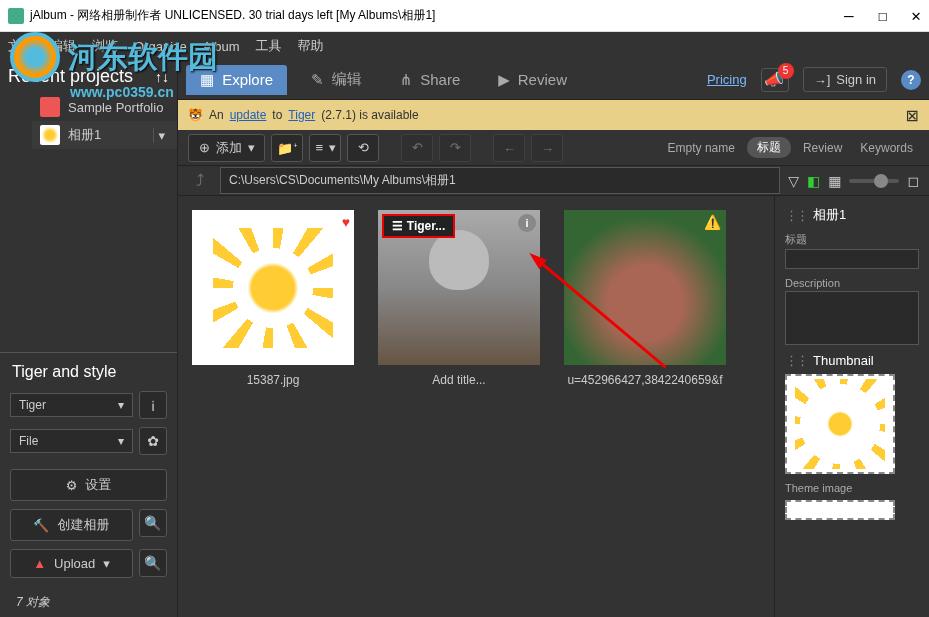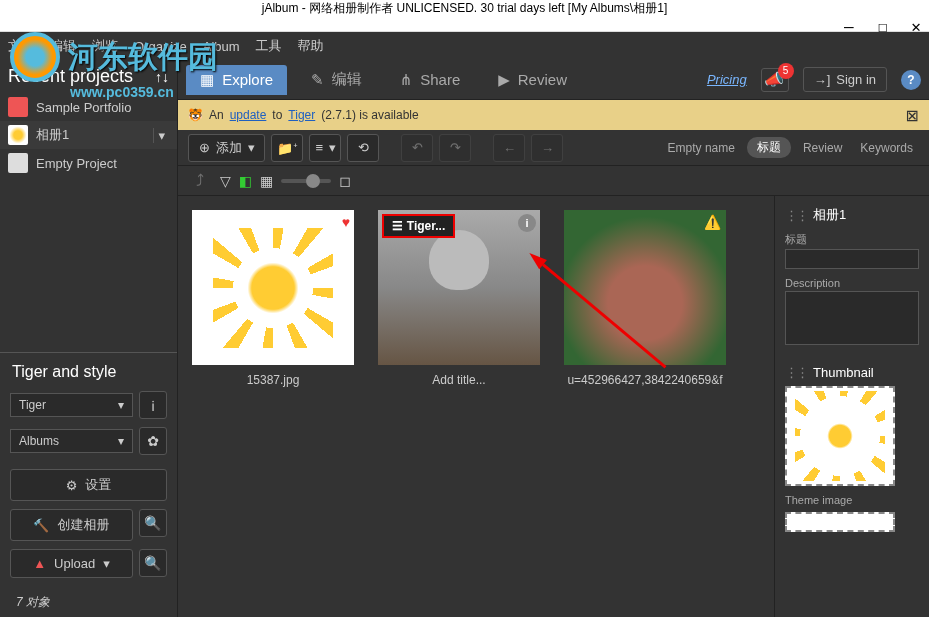--- a/index.html
+++ b/index.html
@@ -1,36 +1,36 @@
 <!DOCTYPE html>
 <html><head>
 <meta charset="utf-8">
 <style>
 * { margin: 0; padding: 0; box-sizing: border-box; }
 body { font-family: "Segoe UI", Arial, sans-serif; background: #333; color: #ccc; width: 929px; height: 617px; overflow: hidden; position: relative; }
 
-.titlebar { height: 32px; background: #fff; display: flex; align-items: center; padding: 0 8px; color: #000; font-size: 12px; border-bottom: 1px solid #ddd; flex-direction: column; }
+.titlebar { height: 32px; background: #fff; display: flex; align-items: center; padding: 0 8px; color: #000; font-size: 12px; border-bottom: 1px solid #ddd; }
 .titlebar .icon { width: 16px; height: 16px; background: #4a8; border-radius: 2px; margin-right: 6px; }
 .titlebar .controls { margin-left: auto; display: flex; gap: 24px; }
 .titlebar .controls span { cursor: pointer; font-size: 16px; font-family: monospace; }
 
 .menubar { height: 28px; background: #333; display: flex; align-items: center; padding: 0 8px; gap: 16px; font-size: 13px; position: relative; }
 .menubar .item { color: #ccc; cursor: pointer; }
 .watermark { position: absolute; top: 0; left: 10px; display: flex; align-items: center; gap: 8px; z-index: 100; pointer-events: none; }
 .watermark .logo { width: 50px; height: 50px; border-radius: 50%; background: radial-gradient(circle, #5bd 30%, #f90 60%); border: 4px solid #5bd; position: relative; }
 .watermark .text1 { font-size: 30px; font-weight: bold; color: #5bd; text-shadow: 1px 1px 2px #000; }
 .watermark .text2 { position: absolute; top: 52px; left: 60px; color: #5bd; font-size: 14px; font-weight: bold; }
 
 .app { display: flex; height: calc(100% - 60px); }
 
 
 .sidebar { width: 178px; background: #333; display: flex; flex-direction: column; border-right: 1px solid #222; }
 .sb-header { display: flex; align-items: center; padding: 6px 8px; font-size: 18px; color: #fff; }
 .sb-header .icons { margin-left: auto; display: flex; gap: 4px; font-size: 14px; }
-.sb-projects { flex: 0 0 auto; }
+.sb-projects { flex: 0 0 auto; margin-left: 32px; }
 .sb-project { display: flex; align-items: center; padding: 4px 8px; gap: 8px; font-size: 13px; cursor: pointer; }
 .sb-project.selected { background: #3a3a3a; }
 .sb-project .thumb { width: 20px; height: 20px; background: #e55; border-radius: 2px; }
 .sb-project .thumb.sun { background: radial-gradient(circle, #fc3 30%, #fff 60%); }
 .sb-project .thumb.empty { background: #ddd; }
 .sb-project .dd { margin-left: auto; padding: 0 4px; border-left: 1px solid #555; }
 .sb-section { padding: 10px 12px 6px; font-size: 16px; color: #fff; border-top: 1px solid #555; }
 .sb-row { display: flex; align-items: center; gap: 6px; padding: 4px 10px; }
 .sb-select { flex: 1; background: #2a2a2a; border: 1px solid #555; padding: 4px 8px; font-size: 12px; color: #ccc; display: flex; align-items: center; justify-content: space-between; cursor: pointer; }
 .sb-iconbtn { width: 28px; height: 28px; background: #2a2a2a; border: 1px solid #555; display: flex; align-items: center; justify-content: center; font-size: 14px; cursor: pointer; border-radius: 3px; }
@@ -39,21 +39,21 @@
 .sb-action-row { display: flex; gap: 6px; }
 .sb-action-row .sb-btn { flex: 1; justify-content: center; }
 .status { padding: 6px 16px; font-size: 12px; background: #333; font-style: italic; }
 
 
 .main { flex: 1; display: flex; flex-direction: column; background: #333; }
 .tabbar { height: 40px; background: #333; display: flex; align-items: center; padding: 0 8px; gap: 10px; border-bottom: 1px solid #222; }
 .tab { padding: 6px 14px; display: flex; align-items: center; gap: 8px; font-size: 15px; color: #aaa; cursor: pointer; border-radius: 3px 3px 0 0; }
 .tab.active { background: #5a8bc4; color: #fff; }
 .tabbar .right { margin-left: auto; display: flex; align-items: center; gap: 14px; }
-.link { color: #7ab7ff; text-decoration: underline; cursor: pointer; font-size: 13px; font-style: italic; }
+.link { color: #7ab7ff; text-decoration: underline; cursor: pointer; font-size: 13px; }
 .notif { position: relative; width: 28px; height: 24px; display: flex; align-items: center; justify-content: center; border: 1px solid #555; border-radius: 3px; cursor: pointer; }
 .notif .badge { position: absolute; top: -6px; right: -6px; background: #e33; color: #fff; border-radius: 50%; width: 16px; height: 16px; font-size: 10px; display: flex; align-items: center; justify-content: center; }
 .signin { border: 1px solid #555; padding: 4px 10px; border-radius: 3px; display: flex; align-items: center; gap: 6px; font-size: 13px; cursor: pointer; }
 .help { width: 20px; height: 20px; background: #5a8bc4; border-radius: 50%; display: flex; align-items: center; justify-content: center; color: #fff; font-size: 12px; font-weight: bold; cursor: pointer; }
 
 .infobar { height: 30px; background: #e8d088; display: flex; align-items: center; padding: 0 10px; color: #333; font-size: 12px; gap: 6px; }
 .infobar a { color: #2060c0; text-decoration: underline; }
 .infobar .close { margin-left: auto; cursor: pointer; font-size: 16px; }
 
 .toolbar { height: 36px; background: #333; display: flex; align-items: center; padding: 0 10px; gap: 6px; border-bottom: 1px solid #222; }
@@ -142,37 +142,33 @@
     <div class="sb-projects">
       <div class="sb-project">
         <div class="thumb"></div>
         <span>Sample Portfolio</span>
       </div>
       <div class="sb-project selected">
         <div class="thumb sun"></div>
         <span>相册1</span>
         <span class="dd">▾</span>
       </div>
-      <div class="sb-project">
-        <div class="thumb empty"></div>
-        <span>Empty Project</span>
-      </div>
     </div>
     <div style="flex:1"></div>
     <div class="sb-section">Tiger and style</div>
     <div class="sb-row">
       <div class="sb-select">
           <span>Tiger</span>
           <span>▾</span>
         </div>
       <div class="sb-iconbtn">ℹ</div>
     </div>
     <div class="sb-row">
       <div class="sb-select">
-          <span>Albums</span>
+          <span>File</span>
           <span>▾</span>
         </div>
       <div class="sb-iconbtn">✿</div>
     </div>
     <div class="sb-actions">
       <div class="sb-btn" style="justify-content:center">
         <span>⚙</span>
         <span>设置</span>
       </div>
       <div class="sb-action-row">
@@ -271,20 +267,21 @@
       <span class="tlabel">Empty name</span>
       <span class="tlabel active">标题</span>
       <span class="tlabel">Review</span>
       <span class="tlabel">Keywords</span>
     </div>
 
     <div class="pathbar">
       <div class="back">
           <span>⤴</span>
         </div>
+      <div class="path">C:\Users\CS\Documents\My Albums\相册1</div>
       <div class="ricons">
         <span>▽</span>
         <span style="color:#3c3">◧</span>
         <span>▦</span>
         <div class="slider">
             <div class="knob"></div>
           </div>
         <span>◻</span>
       </div>
     </div>
@@ -323,21 +320,21 @@
             </svg>
         </div>
       </div>
 
       <div class="detail">
         <div class="sec-title">相册1</div>
         <div class="field-label">标题</div>
         <div class="field-box"></div>
         <div class="field-label">Description</div>
         <div class="field-box tall"></div>
-        <div class="sec-title" style="margin-top:20px">Thumbnail</div>
+        <div class="sec-title" style="margin-top:8px">Thumbnail</div>
         <div class="thumb-prev">
             <div class="sun-draw"></div>
           </div>
         <div class="field-label">Theme image</div>
         <div class="thumb-prev" style="height:20px"></div>
       </div>
     </div>
   </div>
 </div>
 

